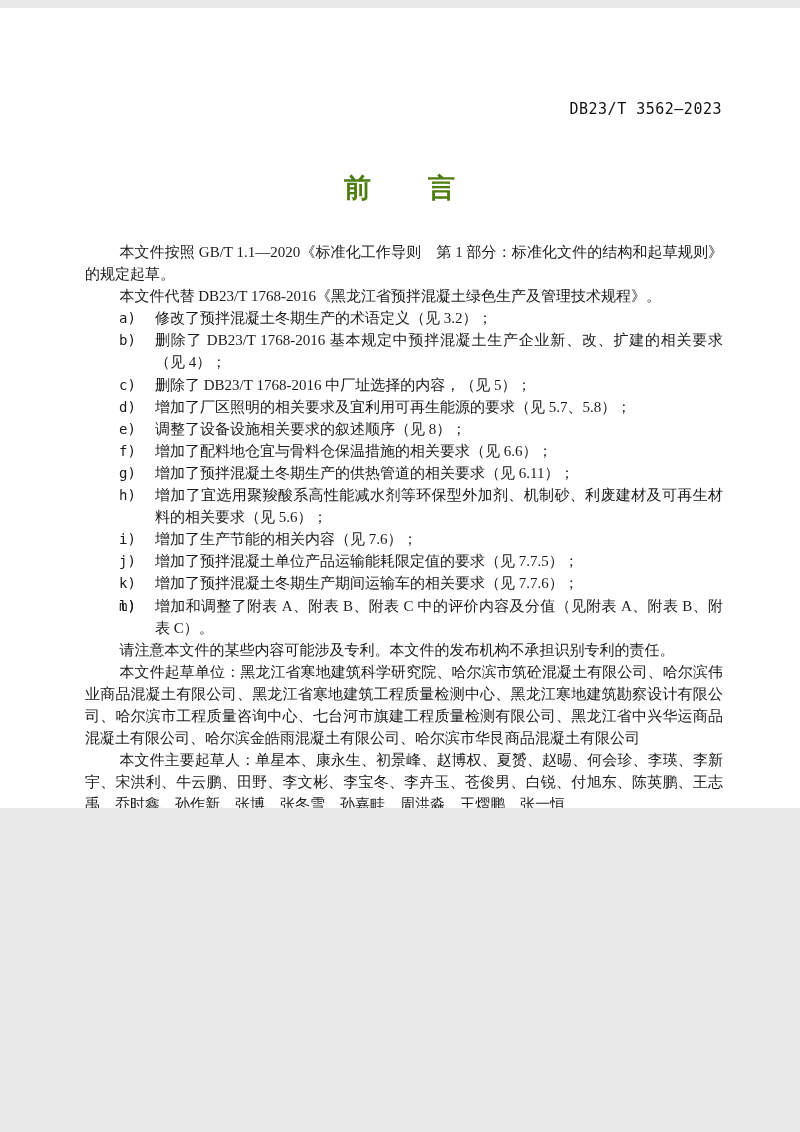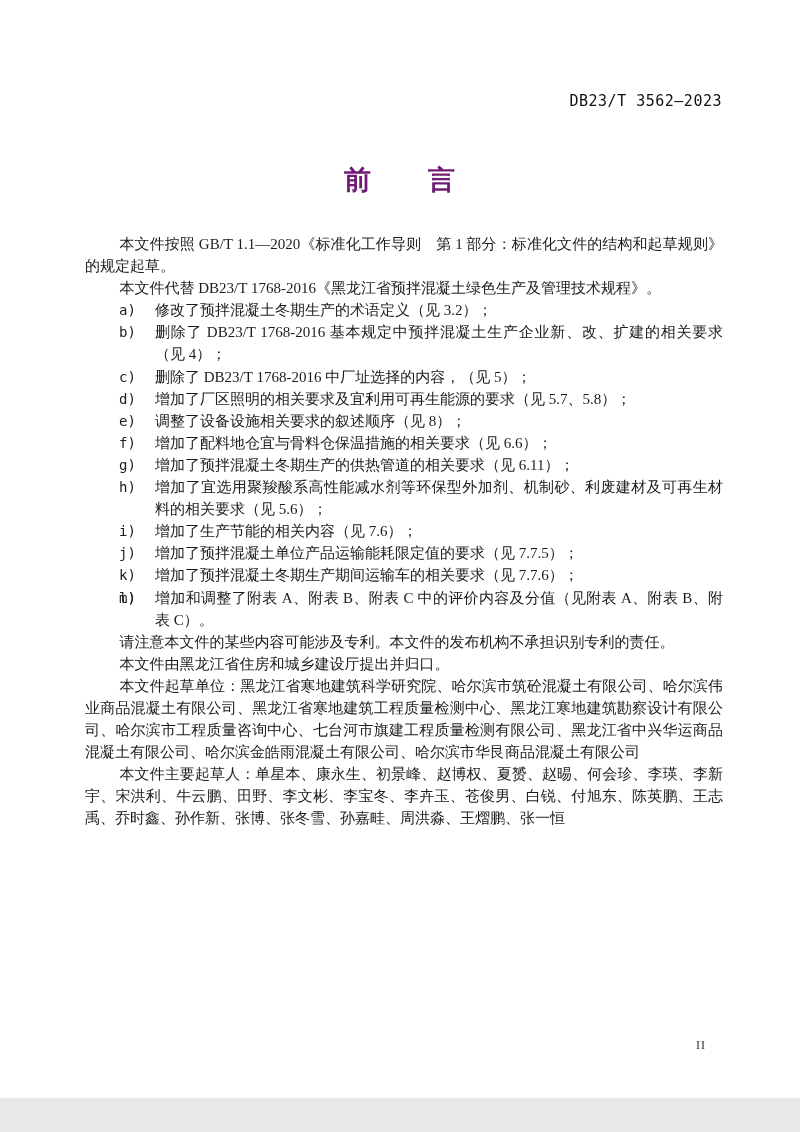--- a/index.html
+++ b/index.html
@@ -1,31 +1,31 @@
 <!DOCTYPE html>
 <html><head>
 <meta charset="utf-8">
 <style>
   * { margin:0; padding:0; box-sizing:border-box; }
   html,body { background:#e8e8e8; }
   .page {
-    width:800px; height:1098px; background:#ffffff; position:relative;
-    margin:0 auto; color:#1b1b1b; overflow:hidden;
+    width:800px; height:800px; background:#ffffff; position:relative;
+    margin:8px auto; color:#1b1b1b; overflow:hidden;
     font-family:"Liberation Serif", serif;
   }
   .doc-header {
     position:absolute; top:92px; right:78px;
     font-family:"DejaVu Sans Mono", monospace;
     font-size:15px; letter-spacing:0.5px; color:#111;
   }
   .doc-title {
     position:absolute; top:162px; left:0; width:100%;
     text-align:center; white-space:pre;
     font-family:"Liberation Sans", sans-serif;
-    font-weight:bold; font-size:27px; letter-spacing:1px; color:#701a75;
+    font-weight:bold; font-size:27px; letter-spacing:1px; color:#4d7c0f;
   }
   .content {
     position:absolute; top:233px; left:85px; width:638px;
     font-size:15px; line-height:22.1px; text-align:justify;
     text-justify:inter-ideograph;
   }
   .para { text-indent:2.3em; }
   .list-item { position:relative; padding-left:70px; }
   .list-item .marker {
     position:absolute; left:34px; top:0; width:30px;
@@ -97,21 +97,20 @@
     </div>
     <div class="list-item">
       <span class="marker">l)</span>
     </div>
     <div class="list-item">
       <span class="marker">m)</span>
       <span>增加和调整了附表 A、附表 B、附表 C 中的评价内容及分值（见附表 A、附表 B、附表 C）。</span>
     </div>
 
     <p class="para">请注意本文件的某些内容可能涉及专利。本文件的发布机构不承担识别专利的责任。</p>
-    <p class="para">本文件由黑龙江省住房和城乡建设厅提出并归口。</p>
     <p class="para">本文件起草单位：黑龙江省寒地建筑科学研究院、哈尔滨市筑砼混凝土有限公司、哈尔滨伟业商品混凝土有限公司、黑龙江省寒地建筑工程质量检测中心、黑龙江寒地建筑勘察设计有限公司、哈尔滨市工程质量咨询中心、七台河市旗建工程质量检测有限公司、黑龙江省中兴华运商品混凝土有限公司、哈尔滨金皓雨混凝土有限公司、哈尔滨市华艮商品混凝土有限公司</p>
     <p class="para">本文件主要起草人：单星本、康永生、初景峰、赵博权、夏赟、赵晹、何会珍、李瑛、李新宇、宋洪利、牛云鹏、田野、李文彬、李宝冬、李卉玉、苍俊男、白锐、付旭东、陈英鹏、王志禹、乔时鑫、孙作新、张博、张冬雪、孙嘉畦、周洪淼、王熠鹏、张一恒</p>
 
   </div>
 
   <div class="page-num">II</div>
 
 </div>
 
 </body></html>

